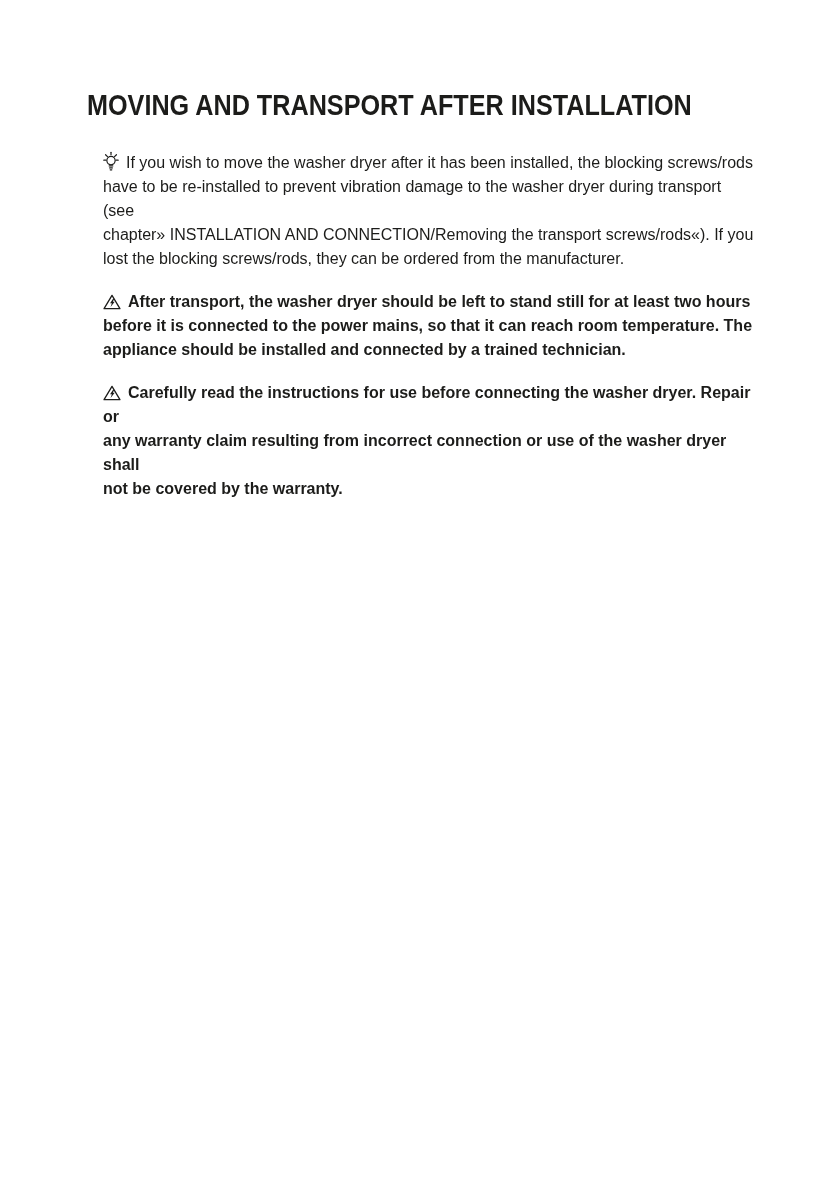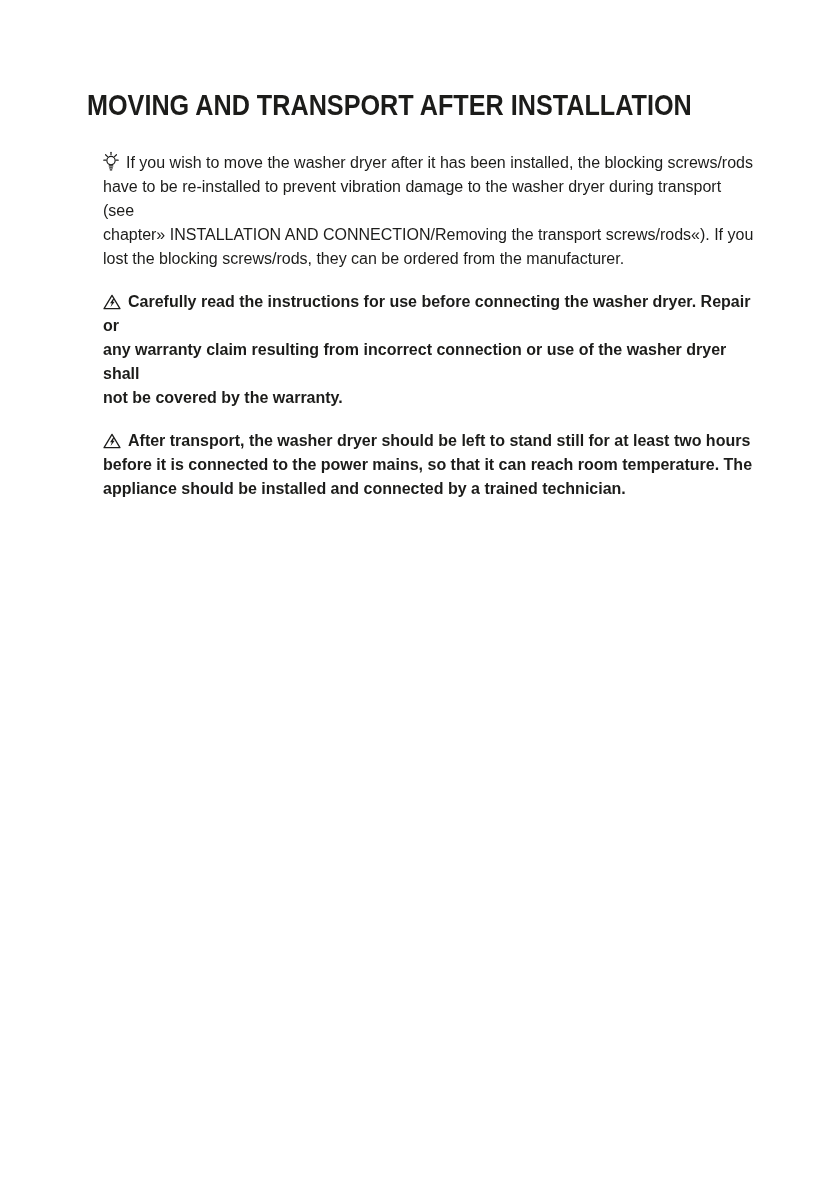--- a/index.html
+++ b/index.html
@@ -71,24 +71,24 @@
           <line x1="8.3" y1="20.6" x2="11.7" y2="20.6"></line>
           <line x1="9" y1="23" x2="11" y2="23"></line>
         </svg></span><span class="ptext">If you wish to move the washer dryer after it has been installed, the blocking screws/rods
 have to be re-installed to prevent vibration damage to the washer dryer during transport (see
 chapter» INSTALLATION AND CONNECTION/Removing the transport screws/rods«). If you
 lost the blocking screws/rods, they can be ordered from the manufacturer.</span></p>
 
   <p class="para bold"><span class="icon"><svg width="18" height="16" viewBox="0 0 24 21" fill="none">
           <path d="M12 1.6 L22.6 19.4 L1.4 19.4 Z" stroke="#1c1c1a" stroke-width="1.7" stroke-linejoin="round" fill="none"></path>
           <polygon points="13.4,6 9.4,12.2 11.8,12.2 10.1,17.3 15.6,10.2 13.1,10.2 15.1,6" fill="#1c1c1a"></polygon>
+        </svg></span><span class="ptext">After transport, the washer dryer should be left to stand still for at least two hours
+before it is connected to the power mains, so that it can reach room temperature. The
+appliance should be installed and connected by a trained technician.</span></p>
+
+  <p class="para bold"><span class="icon"><svg width="18" height="16" viewBox="0 0 24 21" fill="none">
+          <path d="M12 1.6 L22.6 19.4 L1.4 19.4 Z" stroke="#1c1c1a" stroke-width="1.7" stroke-linejoin="round" fill="none"></path>
+          <polygon points="13.4,6 9.4,12.2 11.8,12.2 10.1,17.3 15.6,10.2 13.1,10.2 15.1,6" fill="#1c1c1a"></polygon>
         </svg></span><span class="ptext">Carefully read the instructions for use before connecting the washer dryer. Repair or
 any warranty claim resulting from incorrect connection or use of the washer dryer shall
 not be covered by the warranty.</span></p>
 
-  <p class="para bold"><span class="icon"><svg width="18" height="16" viewBox="0 0 24 21" fill="none">
-          <path d="M12 1.6 L22.6 19.4 L1.4 19.4 Z" stroke="#1c1c1a" stroke-width="1.7" stroke-linejoin="round" fill="none"></path>
-          <polygon points="13.4,6 9.4,12.2 11.8,12.2 10.1,17.3 15.6,10.2 13.1,10.2 15.1,6" fill="#1c1c1a"></polygon>
-        </svg></span><span class="ptext">After transport, the washer dryer should be left to stand still for at least two hours
-before it is connected to the power mains, so that it can reach room temperature. The
-appliance should be installed and connected by a trained technician.</span></p>
-
 </div>
 
 </body></html>

